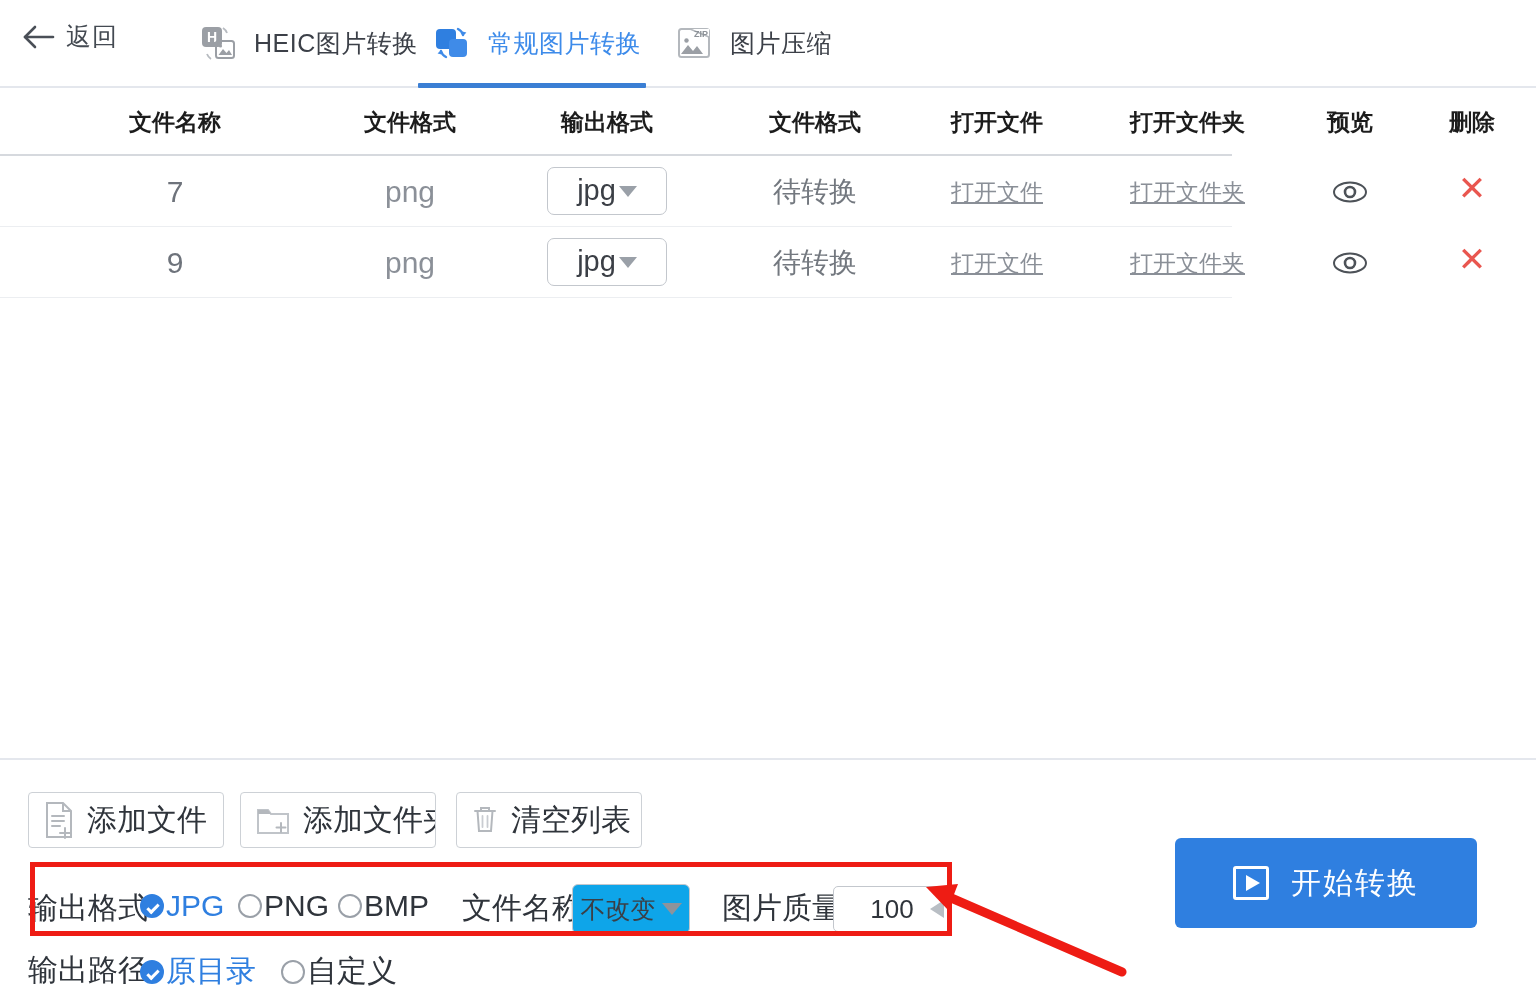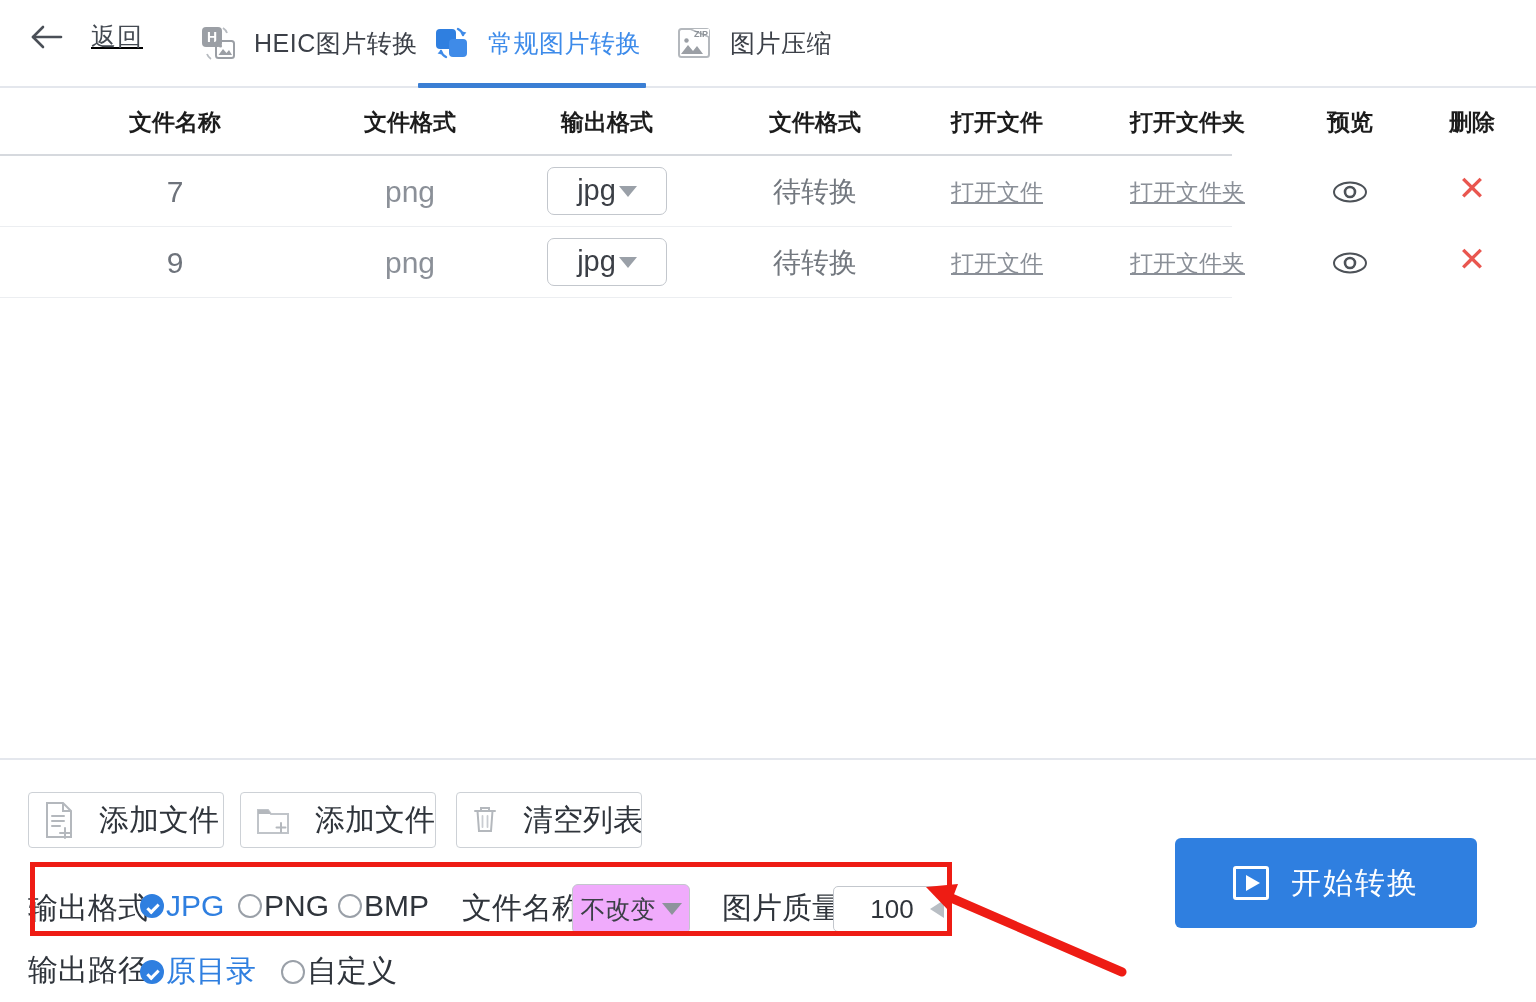--- a/index.html
+++ b/index.html
@@ -11,24 +11,23 @@
   }
   #app { position: relative; width: 1536px; height: 1002px; background: #fff; }
 
   
   .topbar {
     position: absolute; left: 0; top: 0; width: 1536px; height: 88px;
     background: #fff;
     border-bottom: 2px solid #e4e7ed;
   }
   .back-btn {
-    position: absolute; left: 30px; top: 20px;
-    display: flex; align-items: center; gap: 27px;
-    cursor: pointer;
-    text-decoration: underline;
+    position: absolute; left: 22px; top: 20px;
+    display: flex; align-items: center; gap: 10px;
+    cursor: pointer;
   }
   .back-arrow { width: 34px; height: 30px; display: block; }
   .back-label { font-size: 25px; color: #444a52; letter-spacing: 1px; }
 
   .tab {
     position: absolute; top: 14px; height: 58px;
     display: flex; align-items: center; gap: 14px;
     cursor: pointer;
   }
   .tab-label { font-size: 25px; color: #3c4048; letter-spacing: 0.5px; white-space: nowrap; }
@@ -82,21 +81,21 @@
   .eye-ico { width: 38px; height: 26px; display: block; cursor: pointer; }
   .x-ico { font-size: 34px; color: #e9564f; cursor: pointer; line-height: 1; font-weight: 300; }
 
   
   .bottom {
     position: absolute; left: 0; top: 758px; width: 1536px; height: 244px;
     background: #fff; border-top: 2px solid #e4e7ed;
   }
   .toolbtn {
     position: absolute; height: 56px;
-    display: flex; align-items: center; gap: 24px;
+    display: flex; align-items: center; gap: 12px;
     padding: 0 14px;
     border: 1px solid #cdd1d6; border-radius: 4px; background: #fff;
     font-size: 30px; color: #2f343b; white-space: nowrap;
     cursor: pointer; overflow: hidden;
   }
   .toolbtn svg { flex: 0 0 auto; }
 
   .opt-row { position: absolute; height: 50px; }
   .opt-label {
     position: absolute; font-size: 30px; color: #2f343b; white-space: nowrap;
@@ -119,21 +118,21 @@
     width: 9px; height: 4px; border-left: 3px solid #fff; border-bottom: 3px solid #fff;
     transform: rotate(-45deg);
   }
   .radio .rlabel { font-size: 30px; color: #2f343b; }
   .radio.sel .rlabel { color: #2f7fe0; }
 
   .select-box {
     position: absolute; height: 50px;
     display: inline-flex; align-items: center; justify-content: center; gap: 6px;
     padding: 12px 10px;
-    border: 1px solid #c3c7cd; border-radius: 6px; background: #f0abfc;
+    border: 1px solid #c3c7cd; border-radius: 6px; background: #0ea5e9;
     cursor: pointer;
   }
   .select-box .sv { font-size: 25px; color: #3b3f46; white-space: nowrap; }
   .select-box .caret2 {
     width: 0; height: 0;
     border-left: 10px solid transparent; border-right: 10px solid transparent;
     border-top: 12px solid #8d939b;
   }
   .num-box {
     position: absolute; height: 46px; width: 118px;

